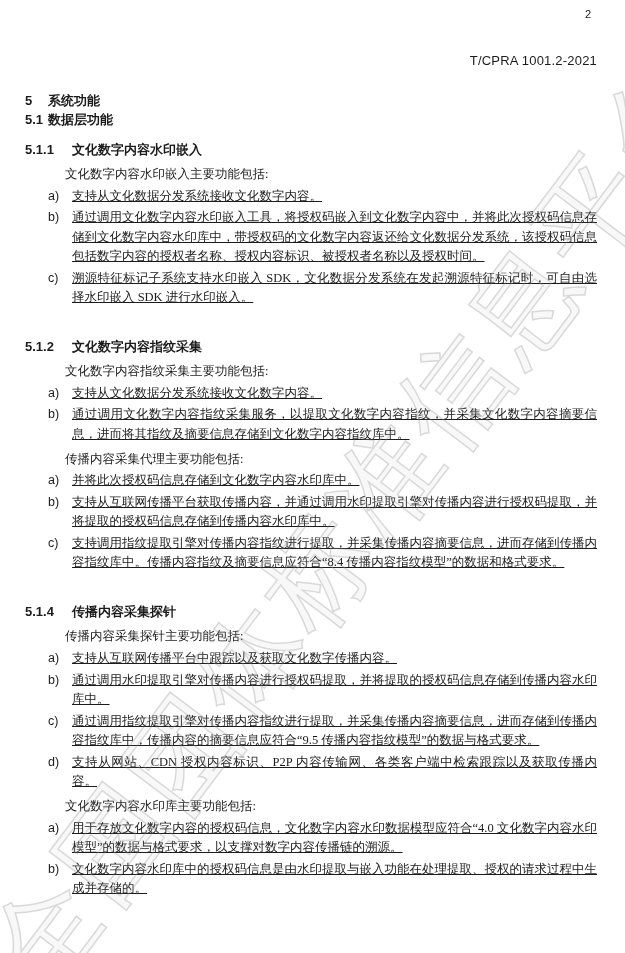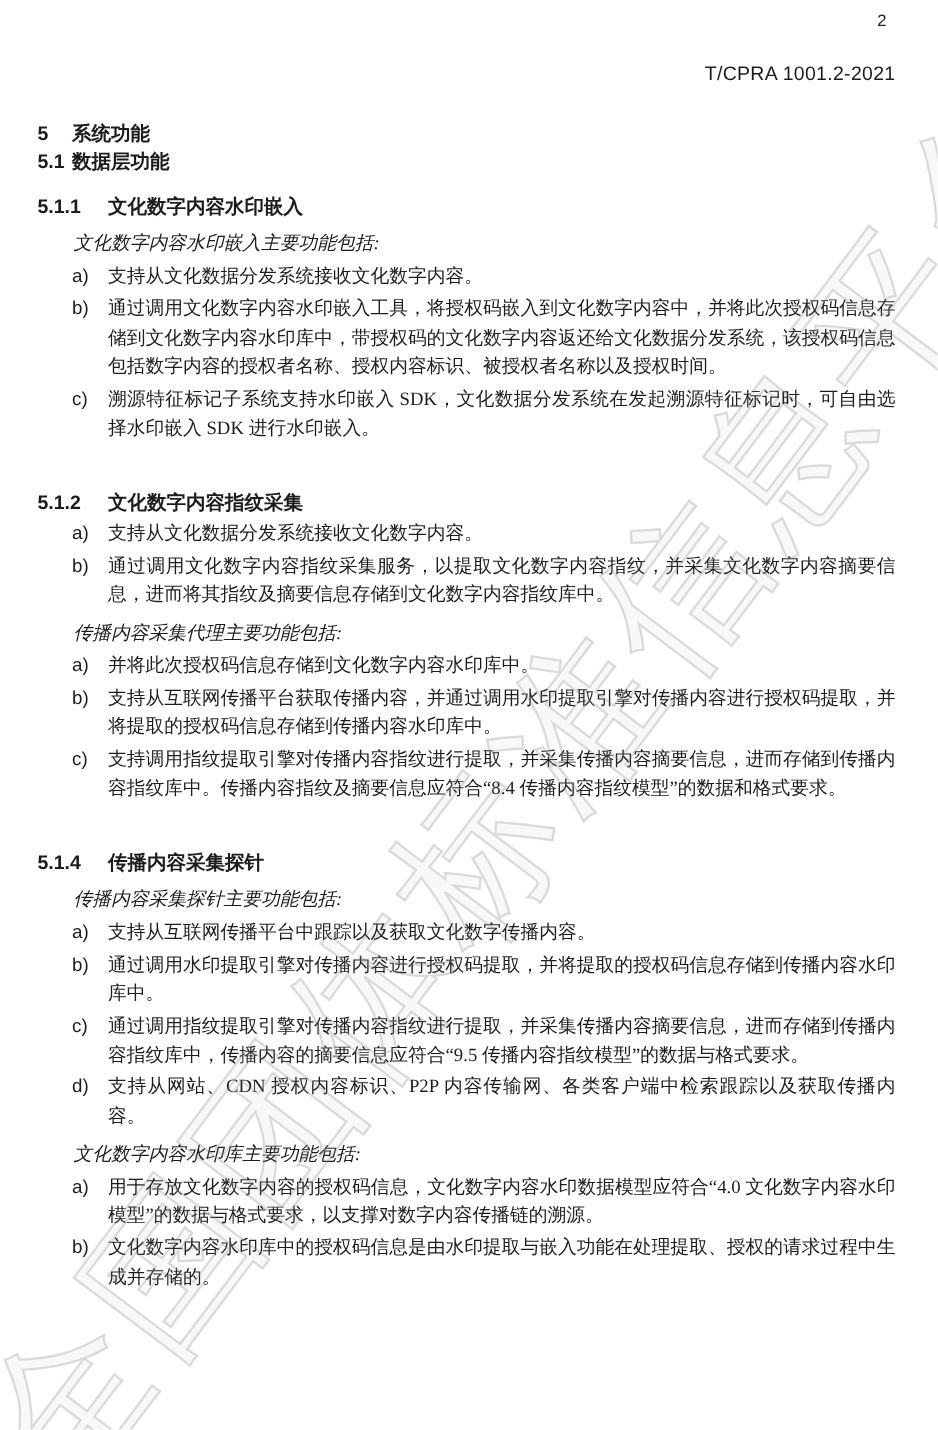--- a/index.html
+++ b/index.html
@@ -12,41 +12,41 @@
     position:absolute;left:-44px;top:934px;z-index:3;pointer-events:none;
     transform:rotate(-53deg);transform-origin:0 0;
     font-family:"Liberation Sans", sans-serif;
     font-size:108px;letter-spacing:5px;white-space:nowrap;
     color:rgba(130,130,130,0.06);
     -webkit-text-stroke:1.5px rgba(140,140,140,0.30);
   }
   .content{position:absolute;left:25px;width:572px;top:4px;z-index:1;}
   .header{text-align:right;font-family:"Liberation Sans", sans-serif;}
   .page-number{font-size:11px;margin-top:4px;padding-right:6px;line-height:13px;}
-  .doc-code{font-size:13px;margin-top:20px;line-height:16px;letter-spacing:0.2px;}
+  .doc-code{font-size:13px;margin-top:32px;line-height:16px;letter-spacing:0.2px;}
   .heading{
     display:flex;font-family:"Liberation Sans", sans-serif;font-weight:bold;
     font-size:13px;line-height:19px;
   }
   .lvl1{margin-top:22px;}
   .lvl2{}
   .lvl3{margin-top:30px;}
   .lvl2 + .lvl3{margin-top:11px;align-items:center;}
   .lvl1 .hnum,.lvl2 .hnum{min-width:23px;}
   .lvl3 .hnum{min-width:47px;}
   .intro{
-    margin:6px 0 0 24px;font-size:12.5px;line-height:19.2px;font-style:italic;
+    margin:6px 0 0 40px;font-size:12.5px;line-height:19.2px;
   }
   .li{
     display:flex;margin:2.5px 0 2.5px 23px;font-size:12.5px;line-height:19.2px;
   }
   .li-label{
     min-width:24px;flex-shrink:0;font-family:"Liberation Sans", sans-serif;
   }
-  .li-text{flex:1;text-align:justify;}
+  .li-text{flex:1;text-align:justify;text-decoration:underline;}
 </style>
 </head>
 <body>
 
 <div class="page">
   <div class="watermark">全国团体标准信息平台</div>
   <div class="content">
     <div class="header">
       <div class="page-number">2</div>
       <div class="doc-code">T/CPRA 1001.2-2021</div>
@@ -74,20 +74,21 @@
           <span class="li-text">通过调用文化数字内容水印嵌入工具，将授权码嵌入到文化数字内容中，并将此次授权码信息存储到文化数字内容水印库中，带授权码的文化数字内容返还给文化数据分发系统，该授权码信息包括数字内容的授权者名称、授权内容标识、被授权者名称以及授权时间。</span>
         </div>
         <div class="li">
           <span class="li-label">c)</span>
           <span class="li-text">溯源特征标记子系统支持水印嵌入 SDK，文化数据分发系统在发起溯源特征标记时，可自由选择水印嵌入 SDK 进行水印嵌入。</span>
         </div>
         <div class="heading lvl3">
           <span class="hnum">5.1.2</span>
           <span class="htitle">文化数字内容指纹采集</span>
         </div>
+        <p class="intro">文化数字内容指纹采集主要功能包括:</p>
         <div class="li">
           <span class="li-label">a)</span>
           <span class="li-text">支持从文化数据分发系统接收文化数字内容。</span>
         </div>
         <div class="li">
           <span class="li-label">b)</span>
           <span class="li-text">通过调用文化数字内容指纹采集服务，以提取文化数字内容指纹，并采集文化数字内容摘要信息，进而将其指纹及摘要信息存储到文化数字内容指纹库中。</span>
         </div>
         <p class="intro">传播内容采集代理主要功能包括:</p>
         <div class="li">

